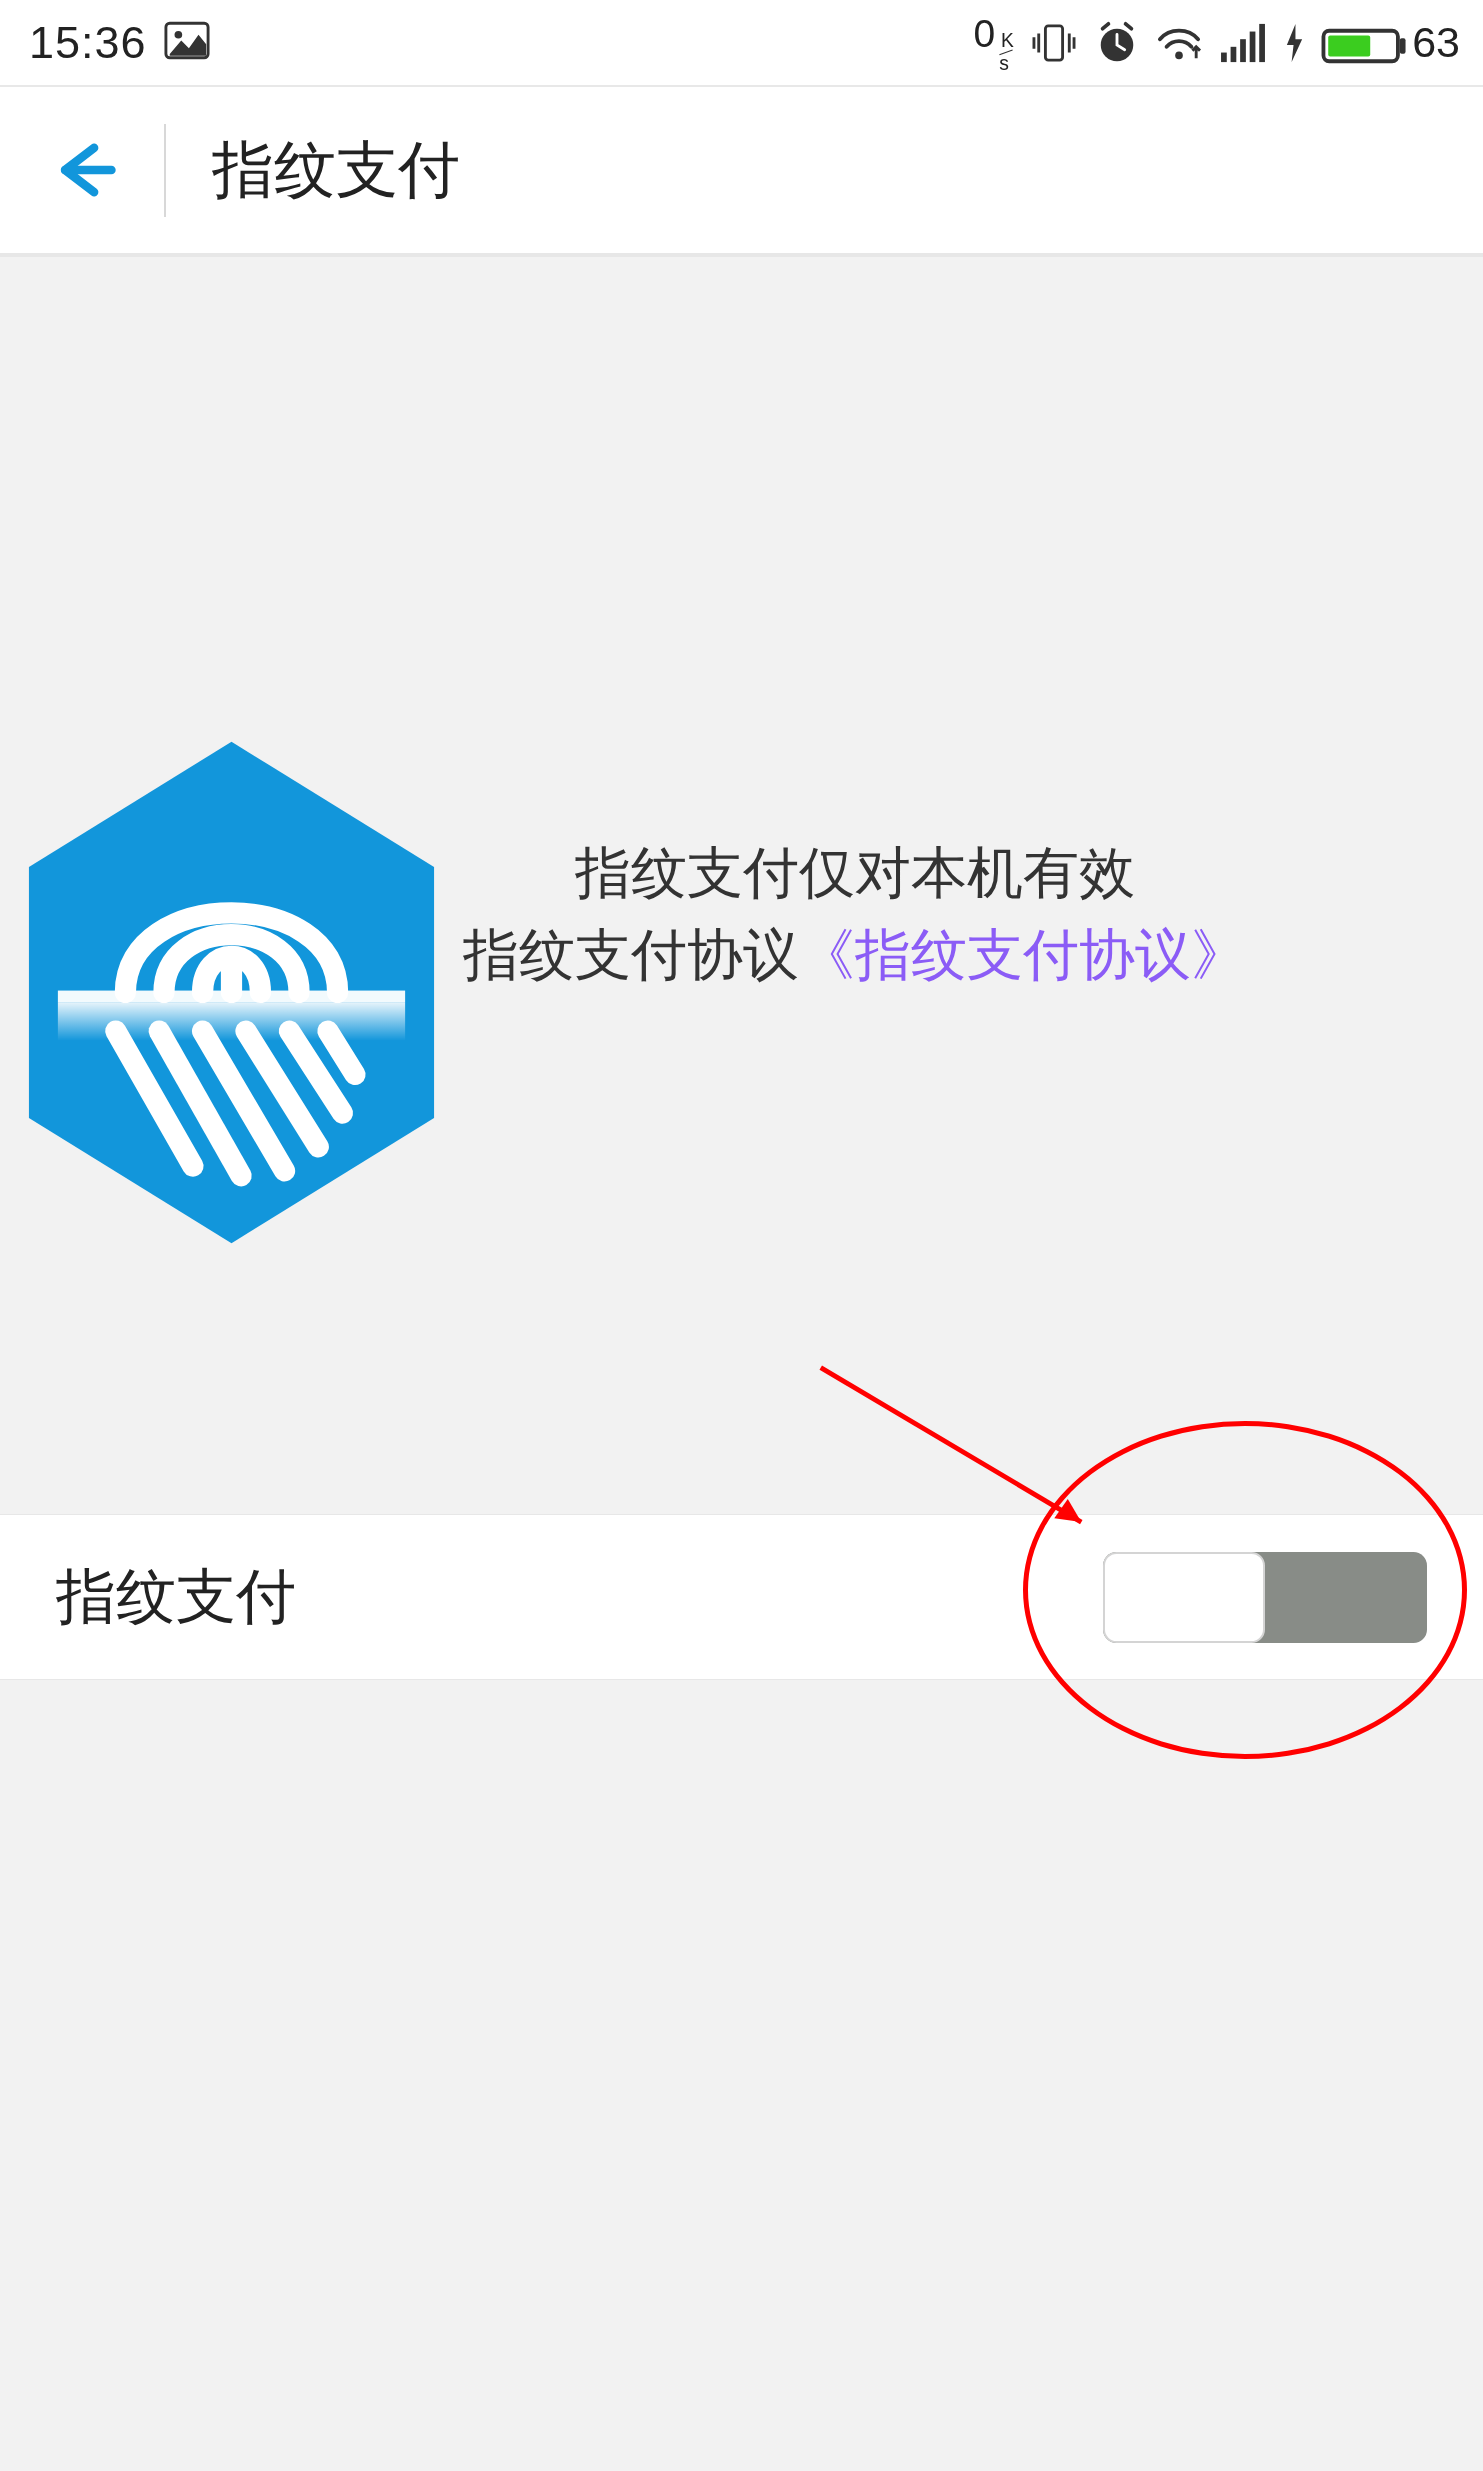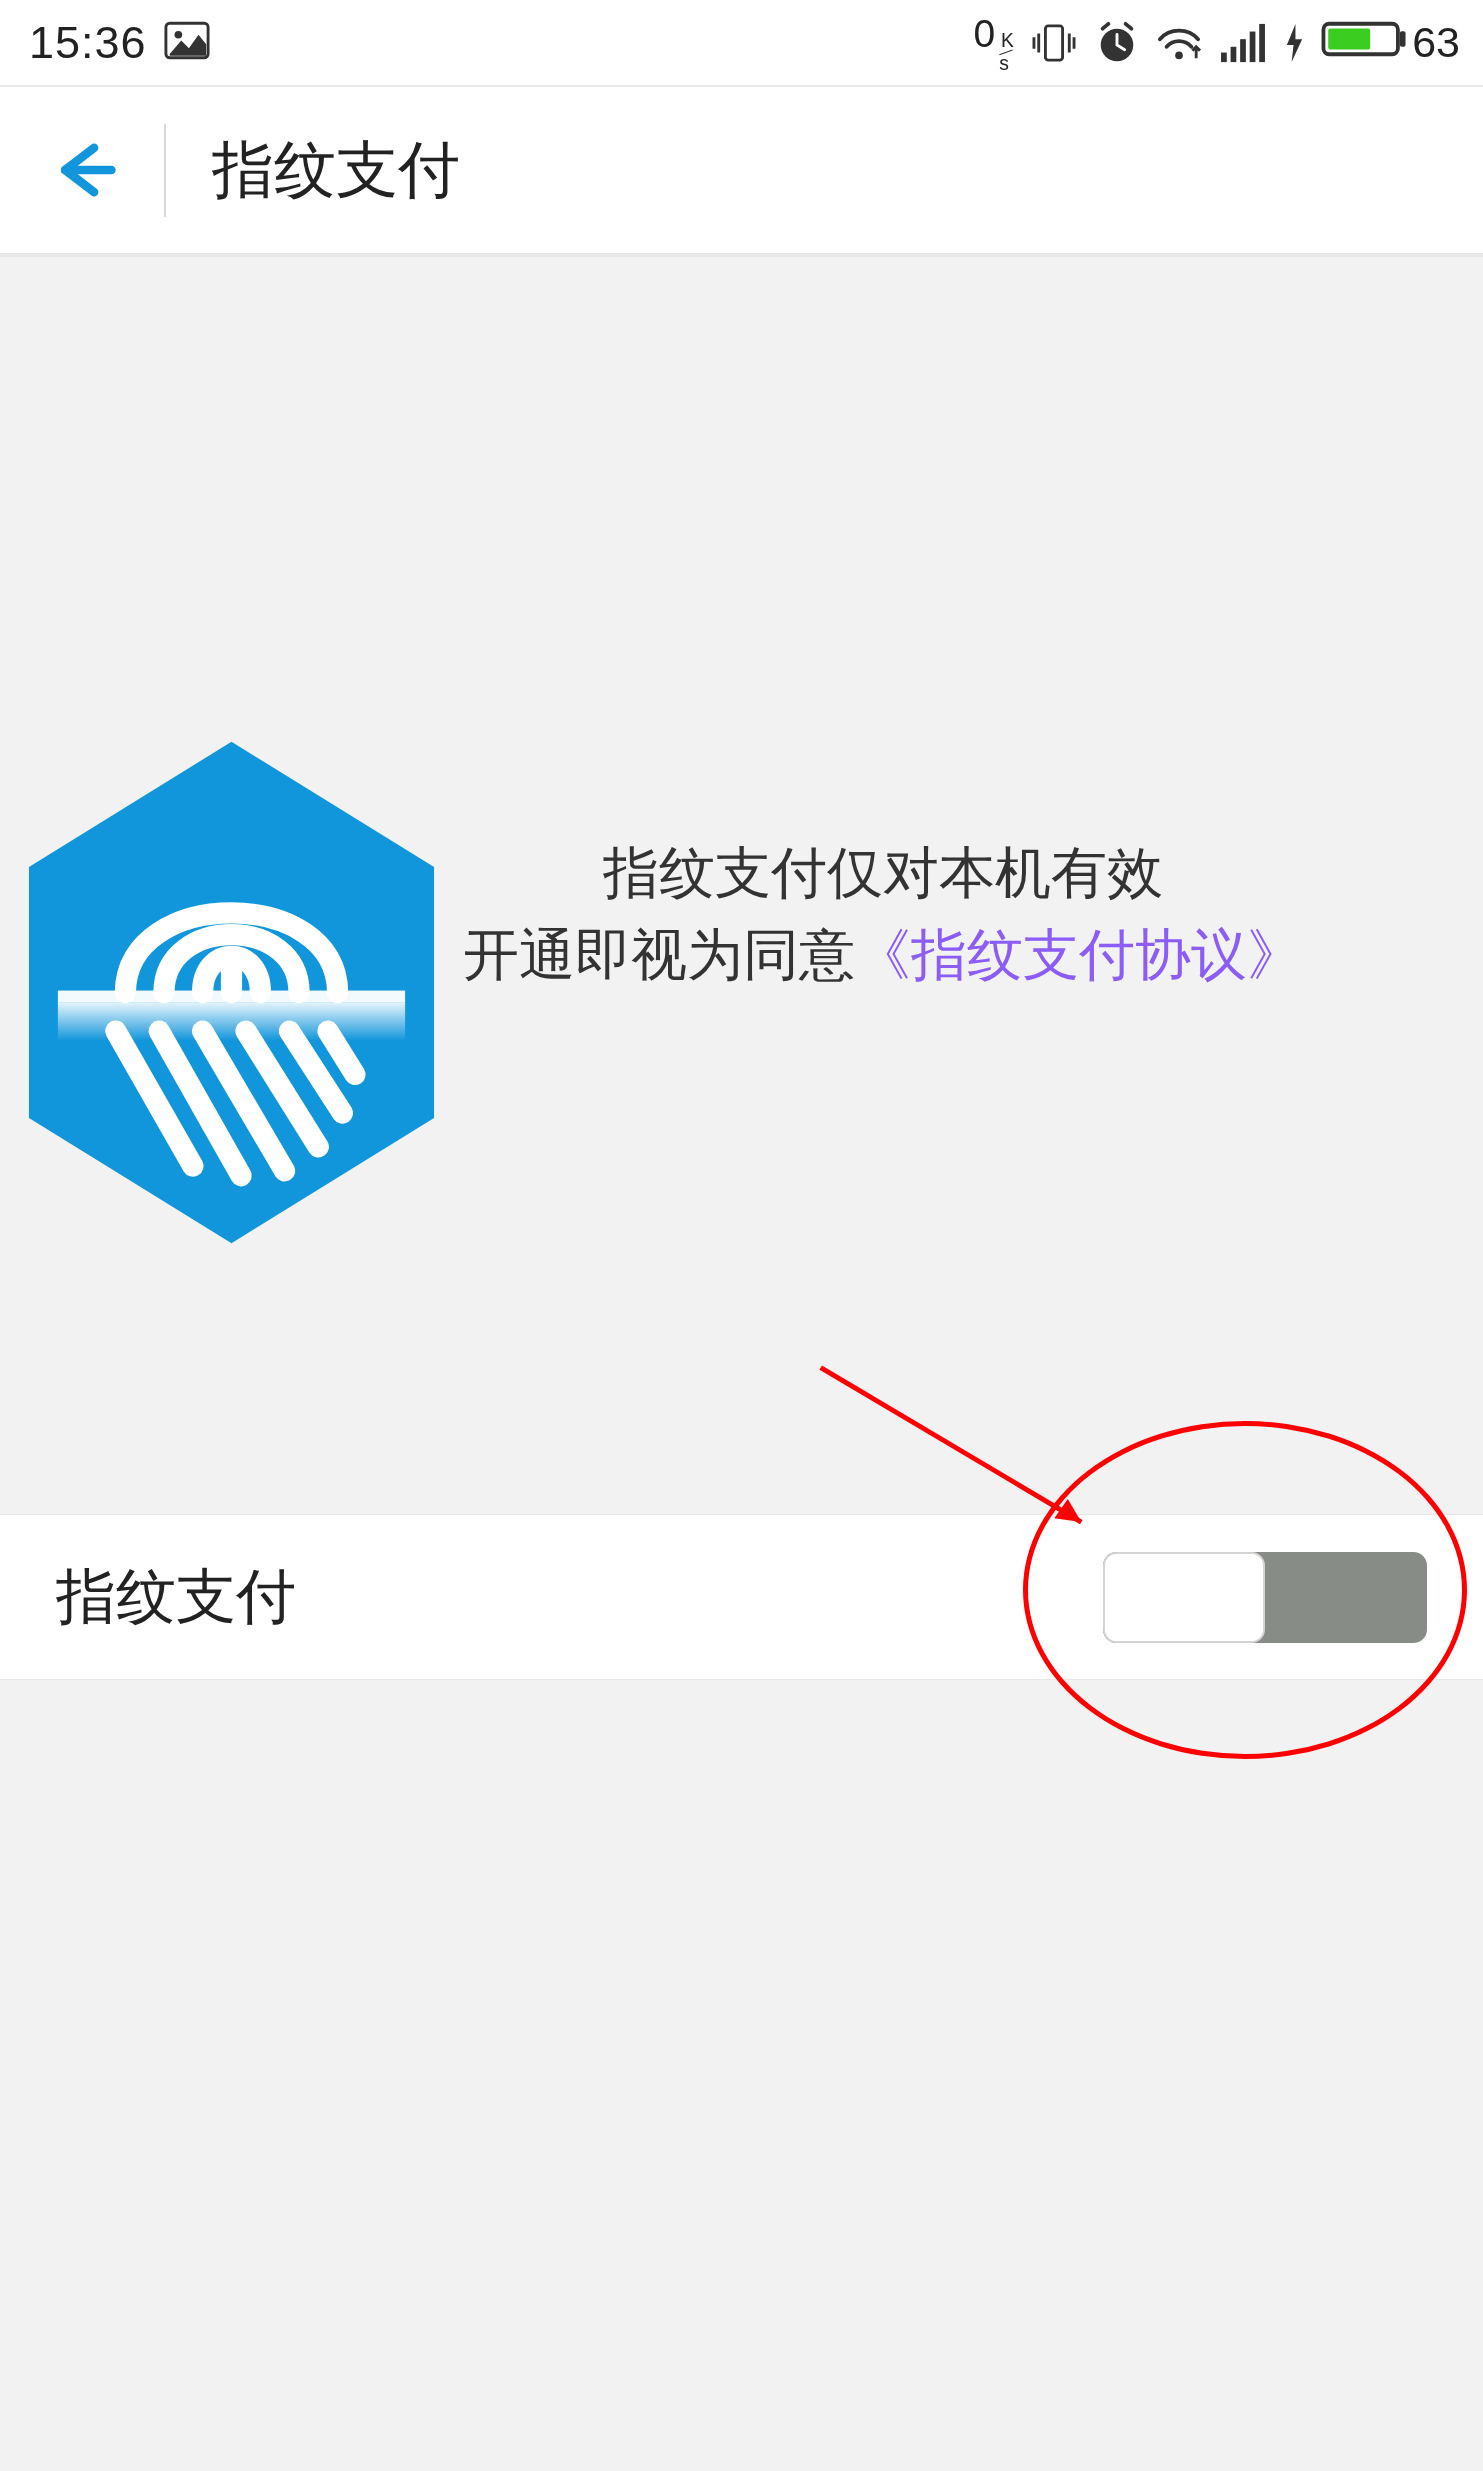--- a/index.html
+++ b/index.html
@@ -9,21 +9,21 @@
   
   .status-bar { position:absolute; top:0; left:0; right:0; height:85px; background:#ffffff; display:flex; align-items:center; padding:0 23px 0 29px; color:#333; }
   .status-left { display:flex; align-items:center; gap:17.4px; }
   .status-time { font-size:45px; font-weight:400; letter-spacing:1px; color:#222; }
   .status-right { margin-left:auto; display:flex; align-items:center; gap:15.4px; }
   .status-right svg { display:block; }
   .net-rate { font-size:33px; color:#222; display:flex; align-items:baseline; }
   .net-rate .num { font-size:39px; }
   .net-rate .unit-top { font-size:19.3px; margin-left:1.9px; line-height:1; position:relative; top:-5.8px;}
   .net-rate .unit-bot { font-size:19.3px; }
-  .batt-wrap { display:flex; align-items:flex-start; }
+  .batt-wrap { display:flex; align-items:flex-end; }
   .batt-val { font-size:43px; color:#222; margin-left:3.9px; }
 
   
   .status-divider { position:absolute; top:85px; left:0; right:0; height:1.9px; background:#e8e8e8; }
 
   
   .header { position:absolute; top:87px; left:0; right:0; height:166px; background:#ffffff; display:flex; align-items:center; }
   .back-btn { width:164px; height:100%; display:flex; align-items:center; justify-content:center; }
   .header-sep { width:1.9px; height:93px; background:#d8d8d8; }
   .header-title { font-size:62px; color:#222; margin-left:46px; font-weight:400; }
@@ -157,21 +157,21 @@
           <line x1="210" y1="310" x2="295" y2="455"></line>
           <line x1="255" y1="310" x2="330" y2="430"></line>
           <line x1="300" y1="310" x2="355" y2="395"></line>
           <line x1="340" y1="310" x2="368" y2="355"></line>
         </g>
       </svg>
     </div>
     <div class="desc">
       <div>指纹支付仅对本机有效</div>
       <div>
-        <span>开通即视为同意</span><span class="desc-link">《指纹支付协议》</span>
+        <span>指纹支付协议</span><span class="desc-link">《指纹支付协议》</span>
       </div>
     </div>
   </div>
 
   <div class="row">
     <div class="row-label">指纹支付</div>
     <div class="toggle">
       <div class="toggle-knob"></div>
     </div>
   </div>

